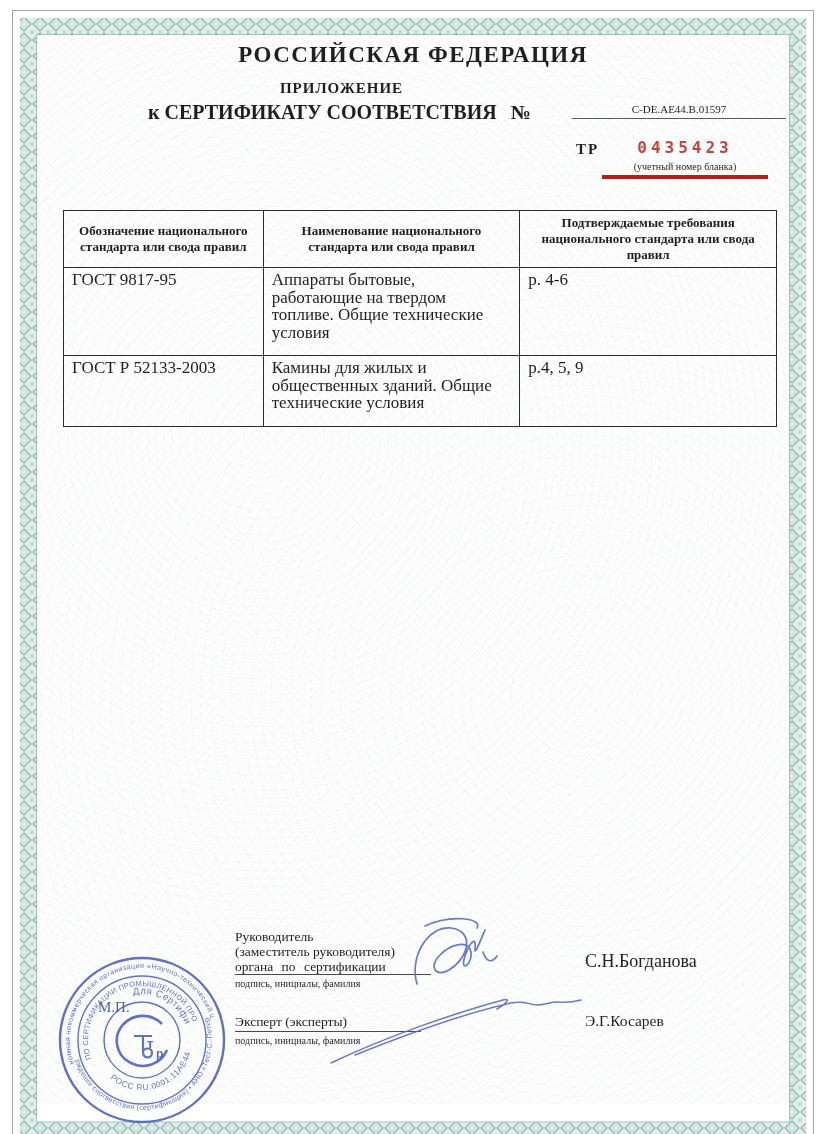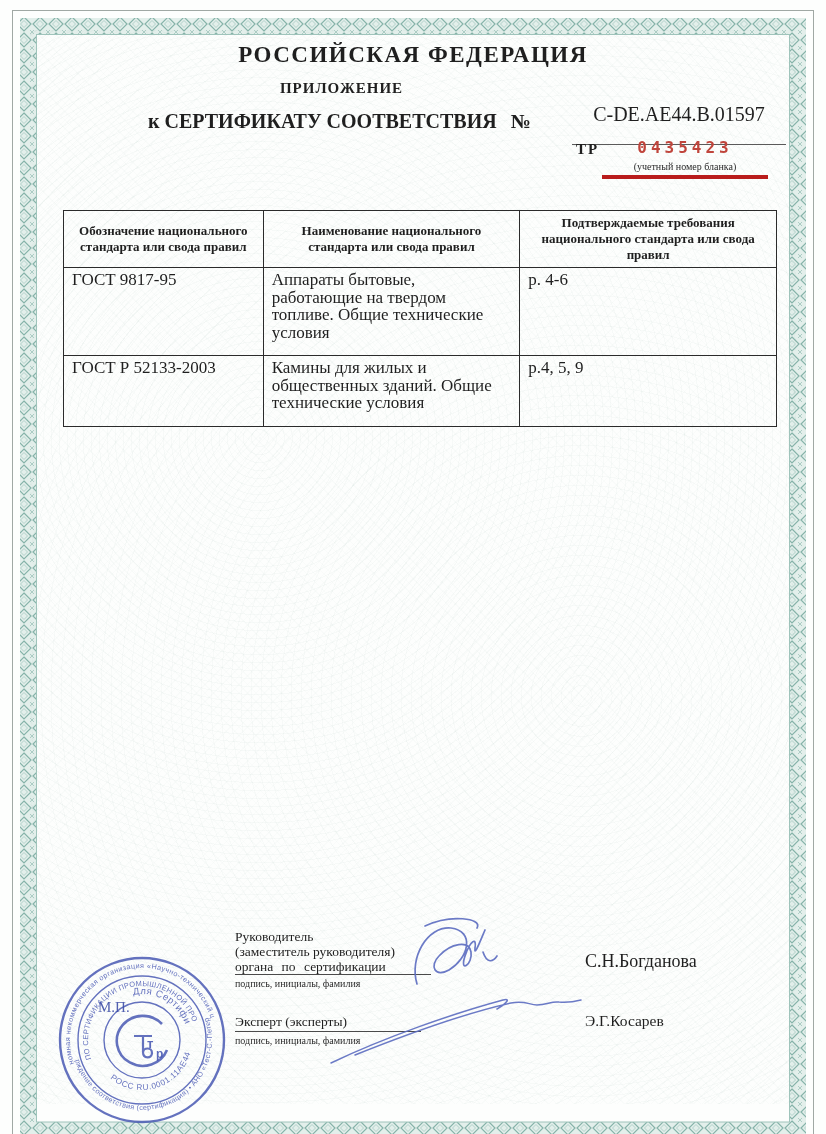--- a/index.html
+++ b/index.html
@@ -16,24 +16,24 @@
       repeating-radial-gradient(circle at 72% 62%, rgba(140,172,162,0.05) 0 1px, transparent 1px 10px),
       repeating-linear-gradient(45deg, rgba(150,182,172,0.04) 0 1px, transparent 1px 6px),
       repeating-linear-gradient(-45deg, rgba(150,182,172,0.04) 0 1px, transparent 1px 6px);
   }
   .border-svg{position:absolute; left:0; top:0;}
   .abs{position:absolute;}
   .center{text-align:center;}
 
   .country-title{left:0; top:42px; width:826px; font-size:23px; font-weight:bold; letter-spacing:1.5px;}
   .annex-title{left:0; top:80px; width:683px; font-size:15px; font-weight:bold; letter-spacing:1px;}
-  .cert-line{left:148px; top:110px; font-size:20px; font-weight:bold; white-space:nowrap;}
+  .cert-line{left:148px; top:101px; font-size:20px; font-weight:bold; white-space:nowrap;}
   .cert-line .numero{margin-left:14px;}
-  .cert-number{left:572px; top:103px; width:214px; font-size:20px; text-align:center;
-    border-bottom:1px solid #5a5a5a; padding-bottom:18px;}
+  .cert-number{left:572px; top:103px; width:214px; font-size:11px; text-align:center;
+    border-bottom:1px solid #5a5a5a; padding-bottom:3px;}
   .cert-kind{left:155px; top:129px; width:400px; font-size:11.5px; font-weight:bold;}
   .tr-label{left:576px; top:141px; font-size:15px; font-weight:bold; letter-spacing:2px;}
   .blank-number{left:602px; top:138px; width:166px; text-align:center;
     font-family:"DejaVu Sans Mono", monospace; font-size:16px; font-weight:bold; letter-spacing:4px;
     border-bottom:4px solid #b91c1c; padding-bottom:18px;}
   .blank-caption{left:602px; top:161px; width:166px; font-size:10px; text-align:center; color:#2a2a2a;}
 
   .intro{left:63px; top:178px; width:714px; font-size:13.5px; font-weight:bold; line-height:15.5px;}
 
   table.std{ left:63px; top:210px; width:714px; position:absolute;

